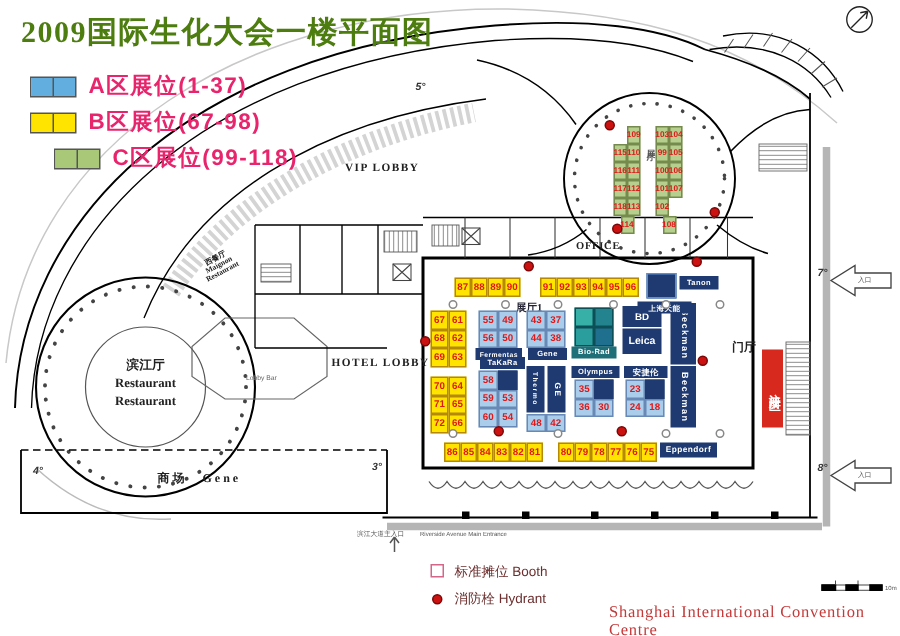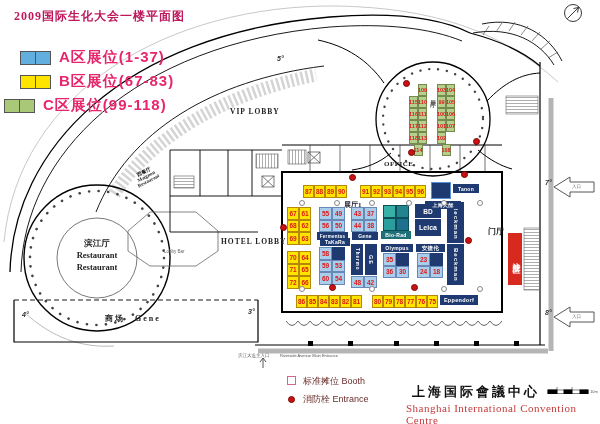--- a/index.html
+++ b/index.html
@@ -1,21 +1,21 @@
 <!DOCTYPE html>
 <html><head>
 <meta charset="utf-8">
 <style>
   html,body{margin:0;padding:0;background:#fff;}
   #plan{position:relative;width:600px;height:424px;background:#fff;overflow:hidden;
         font-family:"Liberation Sans",sans-serif;}
   #walls{position:absolute;left:0;top:0;}
   .abs{position:absolute;}
   
-  .title{font-family:"Liberation Serif",serif;font-weight:bold;font-size:12px;color:#be185d;letter-spacing:1px;}
+  .title{font-family:"Liberation Serif",serif;font-weight:bold;font-size:20px;color:#4d7c0f;letter-spacing:1px;}
   .lgrow{display:flex;align-items:center;gap:8px;}
   .lgicon{display:flex;border:1px solid #555;}
   .lgicon span{width:14px;height:12px;border-right:1px solid #555;}
   .lgicon span:last-child{border-right:none;}
   .lg-a{background:#62aede;} .lg-b{background:#ffe400;} .lg-c{background:#a9c878;}
   .lgtext{font-weight:bold;font-size:15px;color:#e8256c;letter-spacing:1px;}
   
   .cell{box-sizing:border-box;display:flex;align-items:center;justify-content:center;
         font-weight:bold;font-size:6.5px;color:#e01818;border:0.5px solid rgba(120,60,10,.55);}
   .cell.y{background:#ffe400;}
@@ -148,23 +148,23 @@
         <span class="lg-a"></span>
         <span class="lg-a"></span>
       </span>
     <span class="lgtext">A区展位(1-37)</span>
   </div>
   <div class="abs lgrow" style="left:20px;top:72px;">
     <span class="lgicon">
         <span class="lg-b"></span>
         <span class="lg-b"></span>
       </span>
-    <span class="lgtext">B区展位(67-83)</span>
-  </div>
-  <div class="abs lgrow" style="left:4px;top:96px;">
+    <span class="lgtext">B区展位(67-98)</span>
+  </div>
+  <div class="abs lgrow" style="left:36px;top:96px;">
     <span class="lgicon">
         <span class="lg-c"></span>
         <span class="lg-c"></span>
       </span>
     <span class="lgtext">C区展位(99-118)</span>
   </div>
 
   <div class="abs room" style="left:230px;top:107px;font-size:7.5px;letter-spacing:1px;">VIP LOBBY</div>
   <div class="abs room" style="left:384px;top:160px;font-size:7px;letter-spacing:.5px;">OFFICE</div>
   <div class="abs room" style="left:221px;top:237px;font-size:7.5px;letter-spacing:1px;">HOTEL LOBBY</div>
@@ -341,18 +341,17 @@
   <div class="col" style="left:441px;top:200px;"></div>
   <div class="col" style="left:477px;top:200px;"></div>
   <div class="col" style="left:299px;top:286px;"></div>
   <div class="col" style="left:369px;top:286px;"></div>
   <div class="col" style="left:441px;top:286px;"></div>
   <div class="col" style="left:477px;top:286px;"></div>
 
   <div class="flegend-sq" style="left:287px;top:376px;"></div>
   <div class="flegend-tx" style="left:303px;top:375px;">标准摊位 Booth</div>
   <div class="flegend-dot" style="left:288px;top:396px;"></div>
-  <div class="flegend-tx" style="left:303px;top:393px;">消防栓 Entrance</div>
-  <div class="fname-cn" style="left:412px;top:383px;">上海国际會議中心</div>
+  <div class="flegend-tx" style="left:303px;top:393px;">消防栓 Hydrant</div>
   <div class="fname-en" style="left:382px;top:402px;margin-left:24px;">Shanghai International Convention Centre</div>
   <div class="arrowtx" style="left:590px;top:389px;font-size:4px;">10m</div>
 
 </div>
 
 </body></html>

